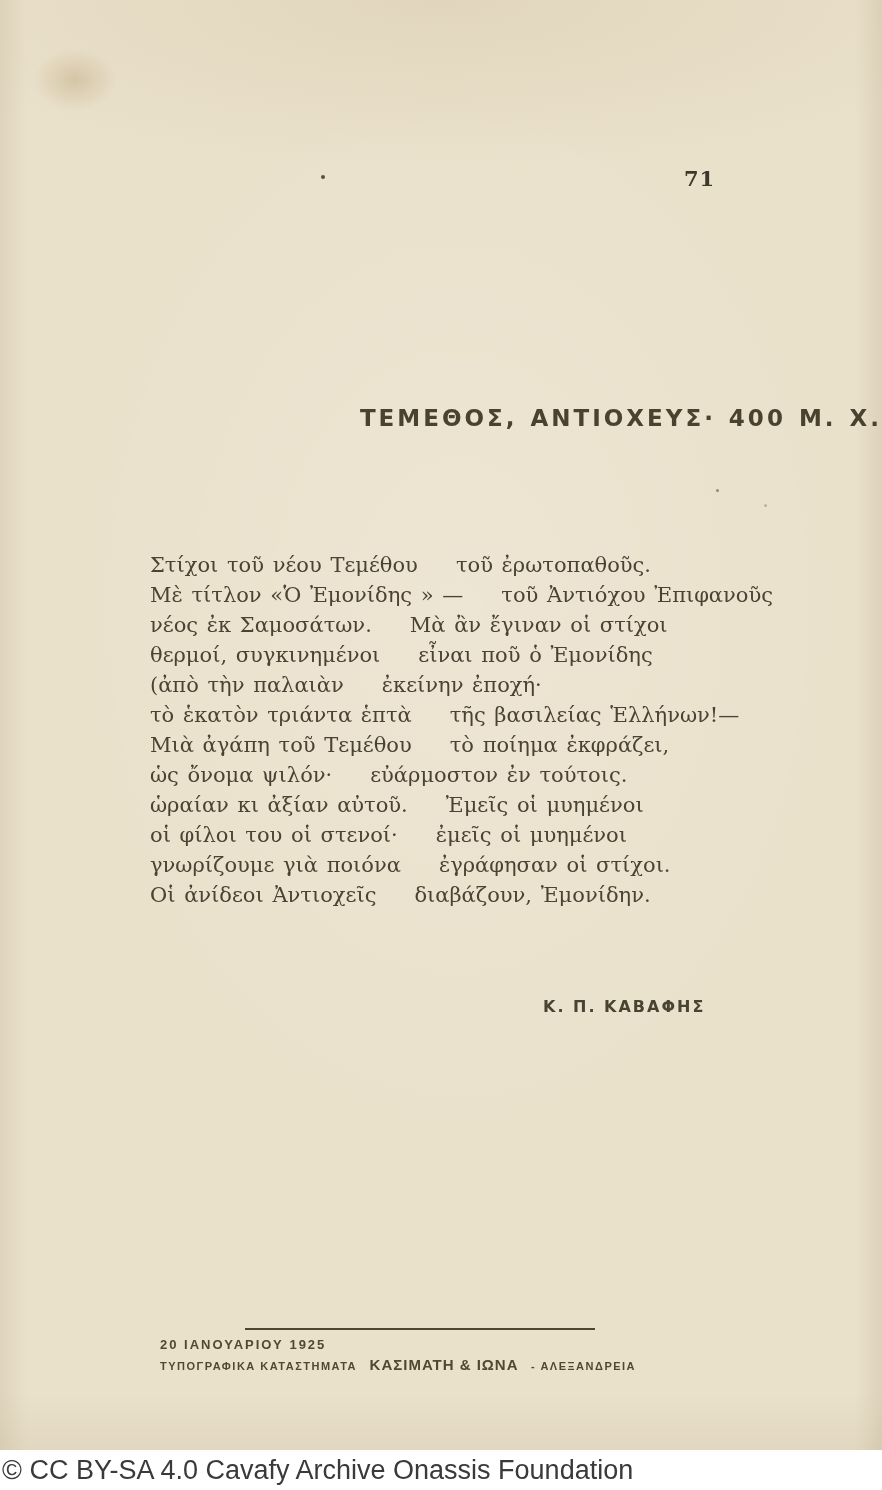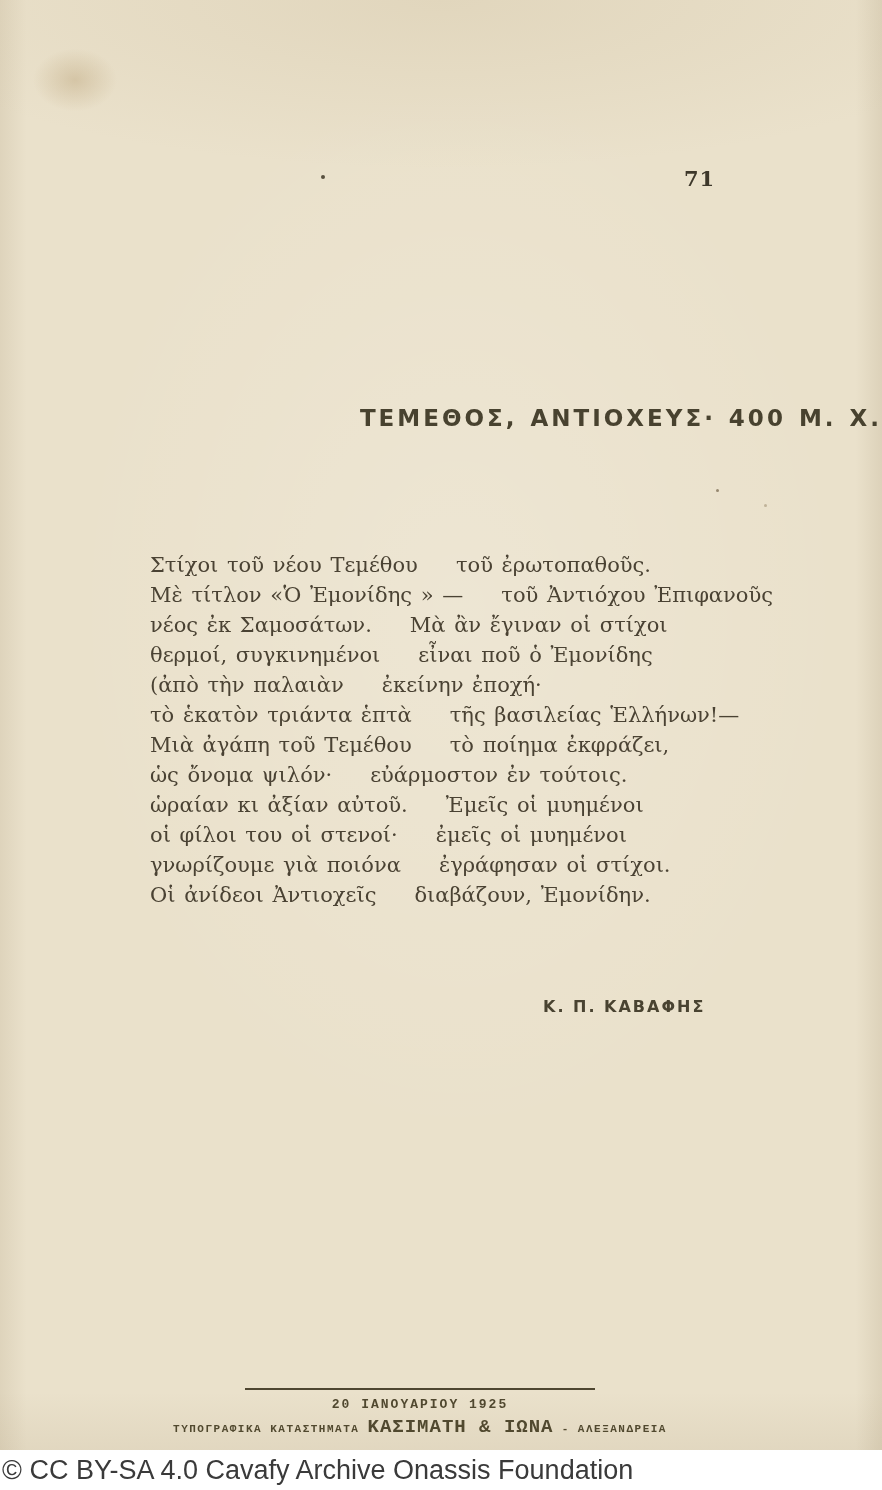--- a/index.html
+++ b/index.html
@@ -38,34 +38,34 @@
     white-space:nowrap;
     margin-top:16px;
   }
   .caesura{display:inline-block;width:38px;}
   .signature{
     position:absolute;left:543px;top:997px;
     font-family:"DejaVu Sans","Liberation Sans",sans-serif;
     font-size:16px;font-weight:bold;color:#494331;letter-spacing:2px;
   }
   .colophon{
-    position:absolute;left:160px;top:1388px;width:520px;text-align:center;
-    font-family:Liberation Mono, monospace;color:#50482f;
+    position:absolute;left:160px;top:1328px;width:520px;
+    font-family:Liberation Sans, sans-serif;color:#50482f;
   }
   .footer-rule{
     width:350px;height:2px;background:#4e4631;margin:0 auto 7px auto;
   }
   .print-date{
     font-size:13px;font-weight:bold;letter-spacing:2px;color:#50482f;
   }
   .printer-line{
     margin-top:4px;font-size:11px;font-weight:bold;letter-spacing:1.5px;color:#51492f;
   }
   .printer-line .printer-name{
-    font-size:19px;letter-spacing:1px;margin:0 0;
+    font-size:15px;letter-spacing:1px;margin:0 8px;
   }
   .license-bar{
     position:absolute;left:0;top:1450px;width:882px;height:40px;background:#ffffff;
     font-family:"Liberation Sans","DejaVu Sans",sans-serif;
     display:flex;align-items:center;
   }
   .license-bar span{
     font-size:27px;color:#3a3a3a;padding-left:2px;letter-spacing:0px;
   }
 </style>

